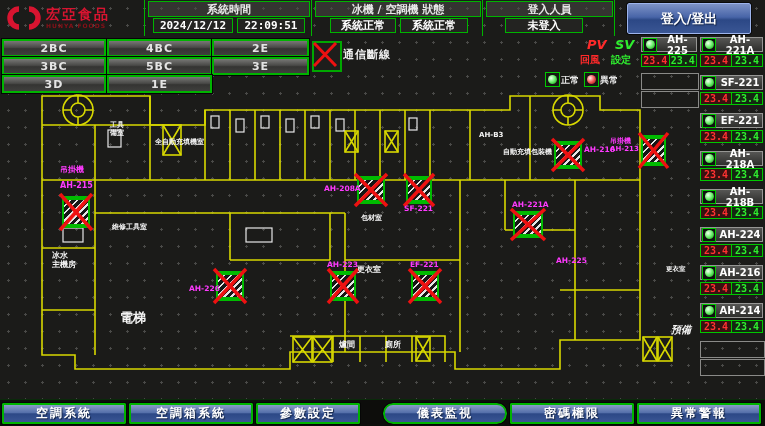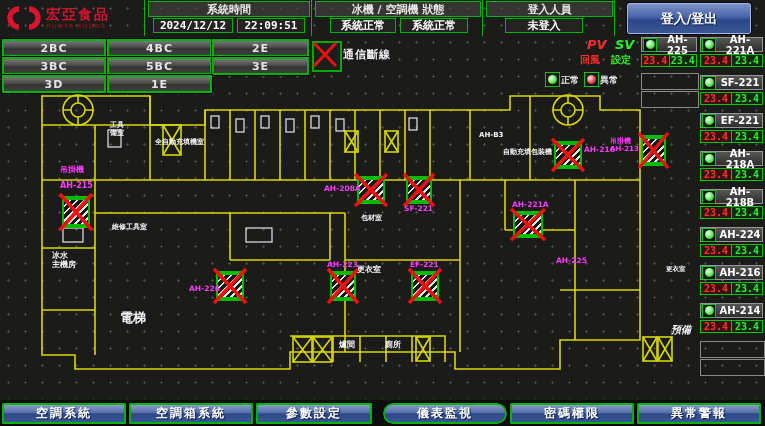--- a/index.html
+++ b/index.html
@@ -373,18 +373,18 @@
       <div class="vals" style="left: 700px; top: 320px; width: 63px;">
         <div class="pv">23.4</div>
         <div class="sv">23.4</div>
       </div>
       <div class="empty-tile" style="left: 700px; top: 341px; width: 63px;"></div>
       <div class="empty-tile" style="left: 700px; top: 359px; width: 63px;"></div>
     </div>
   <div id="bottom-nav">
       <div class="nav-btn" style="left: 129px; width: 124px;">空調箱系統</div>
       <div class="nav-btn" style="left: 2px; width: 124px;">空調系統</div>
-      <div class="nav-btn" style="left: 256px; width: 116px;">參數設定</div>
+      <div class="nav-btn" style="left: 256px; width: 104px;">參數設定</div>
       <div class="nav-btn" style="left: 383px; width: 124px; border-radius: 10px;">儀表監視</div>
       <div class="nav-btn" style="left: 510px; width: 124px;">密碼權限</div>
       <div class="nav-btn" style="left: 637px; width: 124px;">異常警報</div>
     </div>
 </div>
 
 </body></html>

